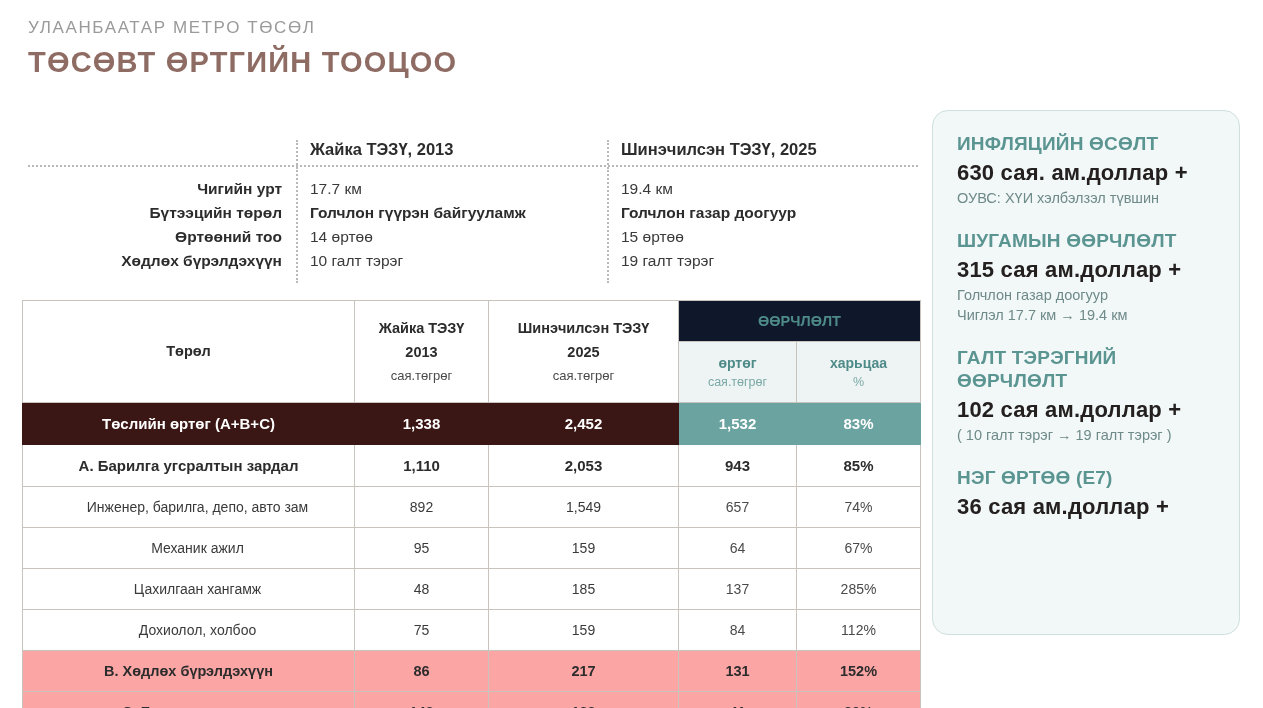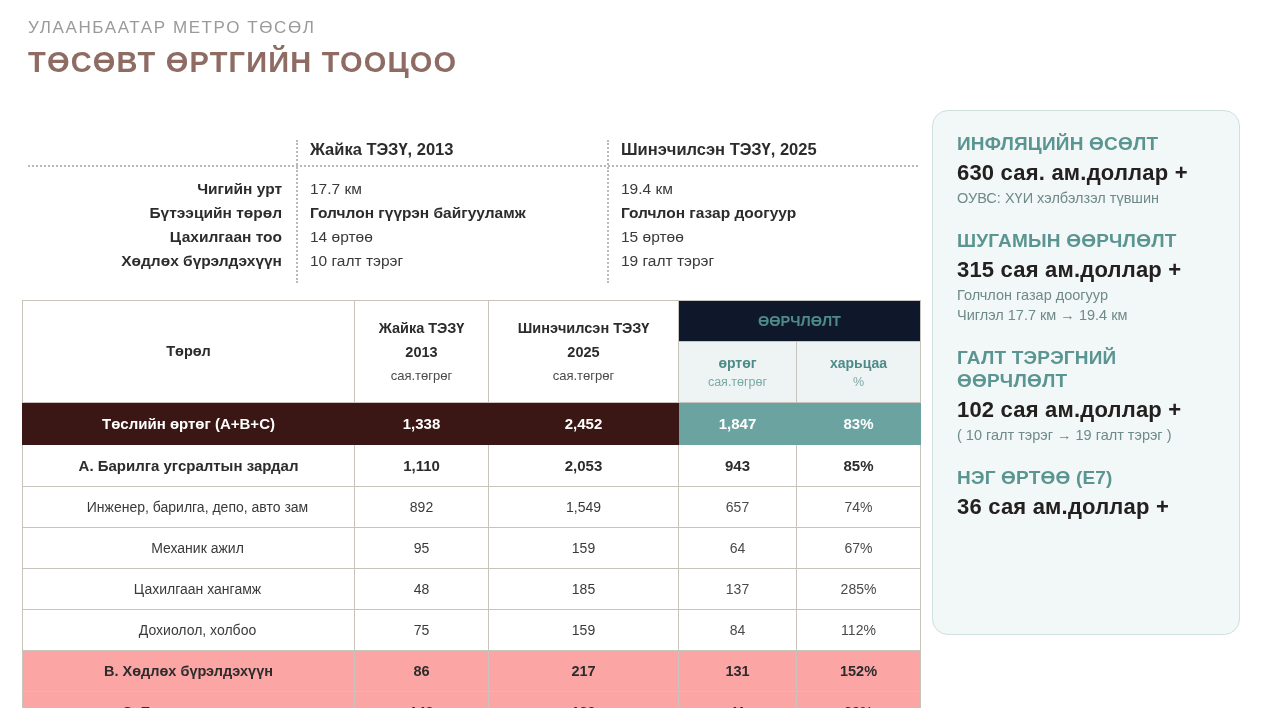--- a/index.html
+++ b/index.html
@@ -235,21 +235,21 @@
       </div>
       <div class="cmp-col-head">
         <div class="cmp-head-inner">Шинэчилсэн ТЭЗҮ, 2025</div>
       </div>
     </div>
     <div class="dotrow"></div>
     <div class="compare-grid">
       <div class="cmp-labels">
         <div>Чигийн урт</div>
         <div>Бүтээцийн төрөл</div>
-        <div>Цахилгаан тоо</div>
+        <div>Өртөөний тоо</div>
         <div>Хөдлөх бүрэлдэхүүн</div>
       </div>
       <div class="cmp-col">
         <div>17.7 км</div>
         <div class="strong">Голчлон гүүрэн байгууламж</div>
         <div>14 өртөө</div>
         <div>10 галт тэрэг</div>
       </div>
       <div class="cmp-col">
         <div>19.4 км</div>
@@ -293,21 +293,21 @@
             <span>харьцаа</span>
             <span class="sub">%</span>
           </th>
         </tr>
       </thead>
       <tbody>
         <tr class="row-total">
           <td class="label">Төслийн өртөг (A+B+C)</td>
           <td class="num">1,338</td>
           <td class="num">2,452</td>
-          <td class="num teal">1,847</td>
+          <td class="num teal">1,532</td>
           <td class="num teal">83%</td>
         </tr>
         <tr class="row-a">
           <td class="label">A. Барилга угсралтын зардал</td>
           <td class="num">1,110</td>
           <td class="num">2,053</td>
           <td class="num tealcell">943</td>
           <td class="num tealcell">85%</td>
         </tr>
         <tr class="row-sub">

